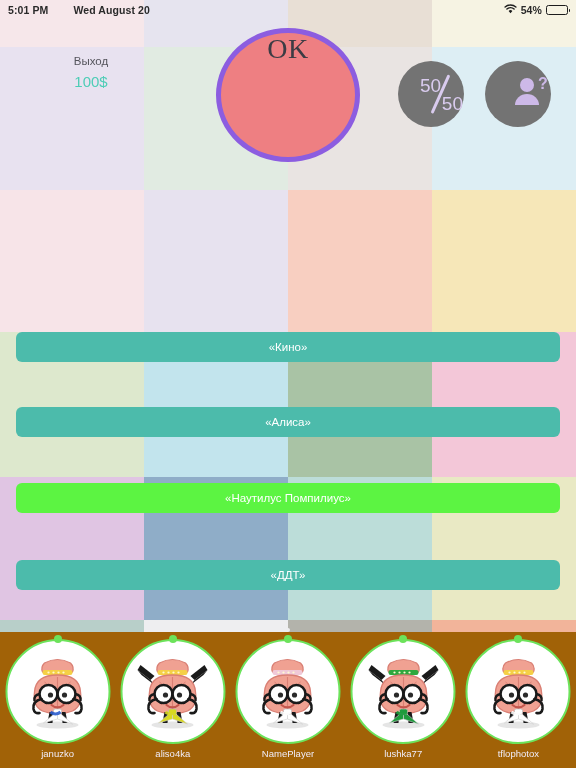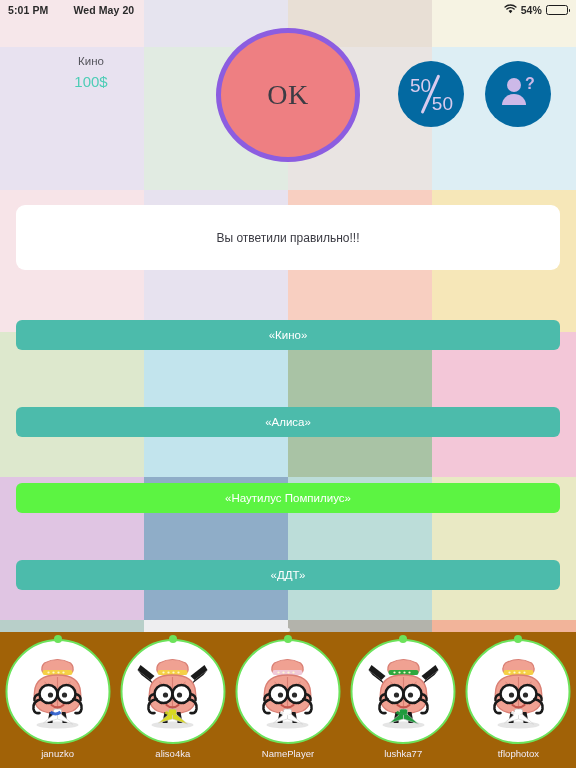--- a/index.html
+++ b/index.html
@@ -118,40 +118,40 @@
     position: absolute;
     left: 216px;
     top: 8px;
     width: 144px;
     height: 134px;
     border-radius: 50%;
     background: #ee7f82;
     border: 5px solid #8c5de0;
     box-sizing: border-box;
     display: flex;
-    align-items: center;
+    align-items: flex-start;
     justify-content: center;
     cursor: pointer;
   }
   .ok-text {
     font-family: "Liberation Serif", serif;
     font-size: 28px;
     color: #3c3c44;
     letter-spacing: 0.5px;
   }
 
   .lifeline {
     position: absolute;
     width: 66px;
     height: 66px;
     border-radius: 50%;
-    background: #0369a1;
+    background: #737373;
     display: flex;
     align-items: center;
-    justify-content: center;
+    justify-content: flex-end;
     cursor: pointer;
     text-decoration: underline;
   }
   .lifeline-5050 { left: 398px; top: 41px; }
   .lifeline-help { left: 485px; top: 41px; }
   .fifty-text {
     color: #d9cbee;
     font-size: 19px;
     line-height: 1;
     position: relative;
@@ -210,21 +210,21 @@
     font-size: 11.5px;
     display: flex;
     align-items: center;
     justify-content: center;
     cursor: pointer;
     box-sizing: border-box;
   }
   .answer-btn.correct {
     background: #5cf442;
   }
-  .answer-0 { top: 320px; }
+  .answer-0 { top: 332px; }
   .answer-1 { top: 407px; }
   .answer-2 { top: 483px; }
   .answer-3 { top: 560px; }
 
   
   .players-bar {
     position: absolute;
     left: 0;
     top: 632px;
     width: 576px;
@@ -322,40 +322,40 @@
       <div class="bg-cell" style="left: 432px; top: 477px; width: 144px; height: 143px; background: rgb(233, 233, 196);"></div>
       <div class="bg-cell" style="left: 0px; top: 620px; width: 144px; height: 20px; background: rgb(184, 207, 201);"></div>
       <div class="bg-cell" style="left: 144px; top: 620px; width: 144px; height: 20px; background: rgb(238, 238, 240);"></div>
       <div class="bg-cell" style="left: 288px; top: 620px; width: 144px; height: 20px; background: rgb(179, 179, 171);"></div>
       <div class="bg-cell" style="left: 432px; top: 620px; width: 144px; height: 20px; background: rgb(242, 180, 154);"></div>
     </div>
 
   <div class="status-bar">
     <div class="status-left">
       <span>5:01 PM</span>
-      <span>Wed May 20</span>
+      <span>Wed August 20</span>
     </div>
     <div class="status-right">
       <span class="wifi-icon">
         <svg width="13" height="10" viewBox="0 0 13 10">
           <path d="M6.5 9.2 L4.6 6.9 a3 3 0 0 1 3.8 0 Z" fill="#1c1c1c"></path>
           <path d="M2.9 5.1 a5.4 5.4 0 0 1 7.2 0" stroke="#1c1c1c" stroke-width="1.4" fill="none" stroke-linecap="round"></path>
           <path d="M1.1 3.0 a8.3 8.3 0 0 1 10.8 0" stroke="#1c1c1c" stroke-width="1.4" fill="none" stroke-linecap="round"></path>
         </svg>
       </span>
       <span>54%</span>
       <span class="battery">
         <span class="battery-fill" style="width:100%"></span>
       </span>
     </div>
   </div>
 
   <div class="header">
     <div class="money-block">
-      <div class="money-label">Кино</div>
+      <div class="money-label">Выход</div>
       <div class="money-value">100$</div>
     </div>
 
     <div class="ok-circle">
       <span class="ok-text">OK</span>
     </div>
 
     <div class="lifeline lifeline-5050">
       <span class="fifty-text">
         <span class="fifty-top">50</span>
@@ -368,23 +368,20 @@
       <span>
         <svg width="40" height="36" viewBox="0 0 40 36">
           <circle cx="16" cy="11" r="7" fill="#cdb9e8"></circle>
           <path d="M4 31 a12 11 0 0 1 24 0 Z" fill="#cdb9e8"></path>
           <text x="27" y="15" font-family="Liberation Sans, sans-serif" font-size="16" font-weight="bold" fill="#cdb9e8">?</text>
         </svg>
       </span>
     </div>
   </div>
 
-  <div class="question-card">
-    <span class="question-text">Вы ответили правильно!!!</span>
-  </div>
 
   <div class="answers" id="answers">
       <div class="answer-btn answer-0">
         <span>«Кино»</span>
       </div>
       <div class="answer-btn answer-1">
         <span>«Алиса»</span>
       </div>
       <div class="answer-btn answer-2 correct">
         <span>«Наутилус Помпилиус»</span>

